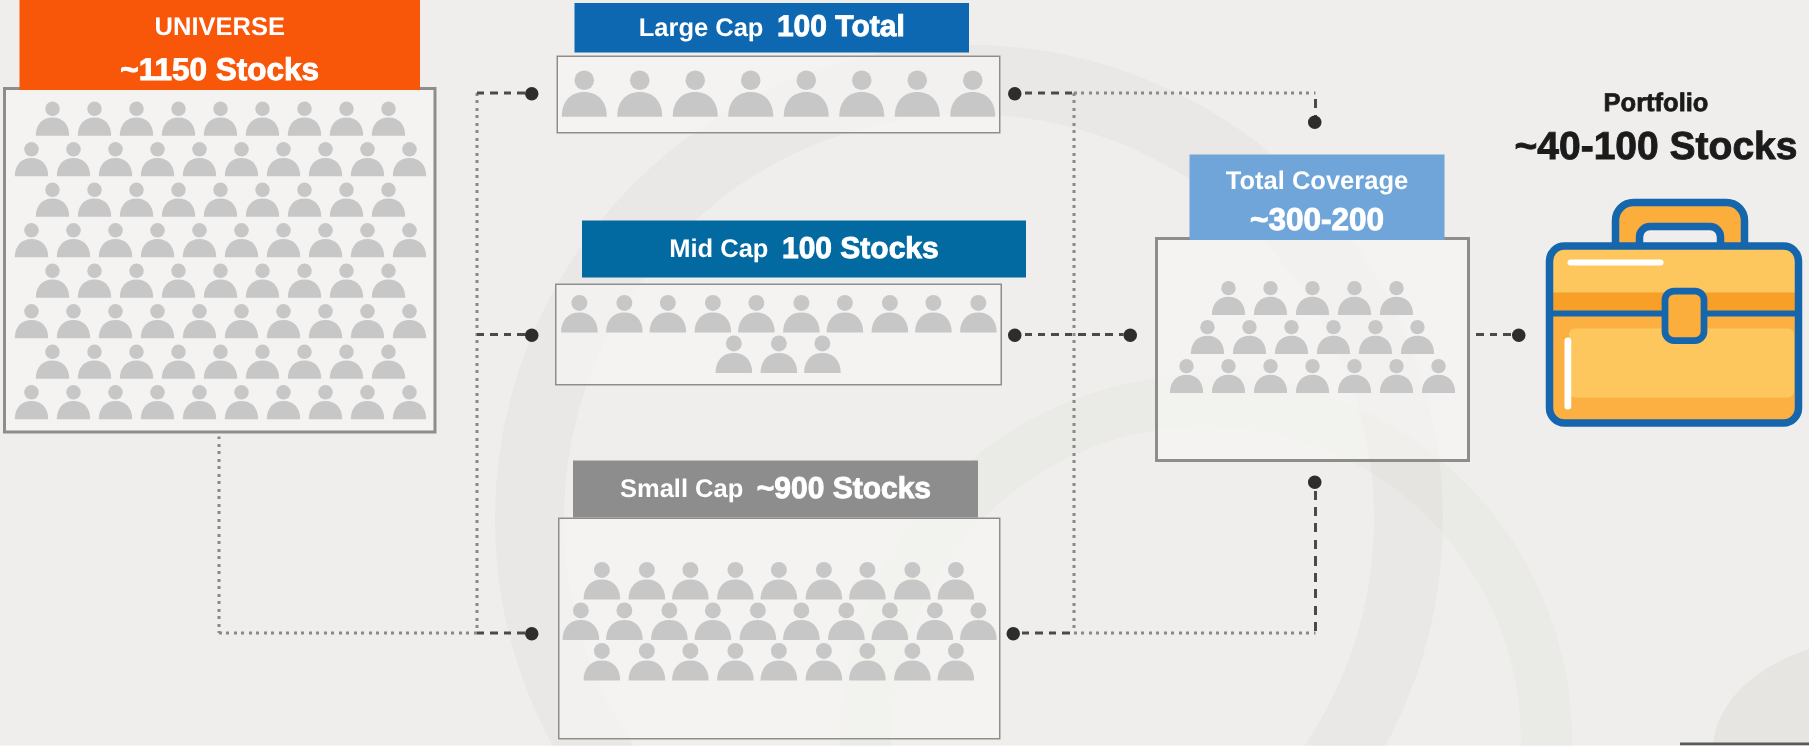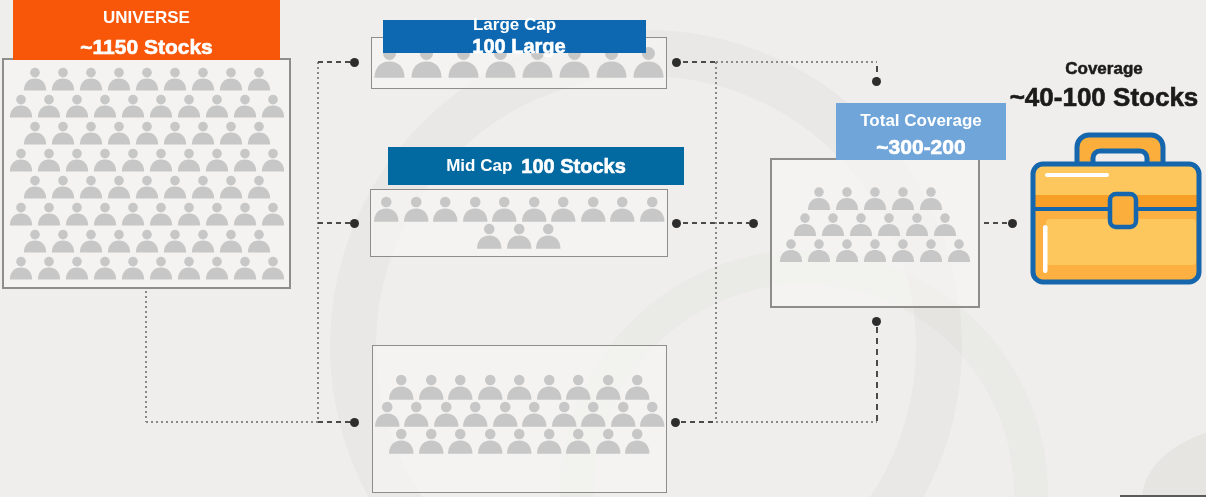--- a/index.html
+++ b/index.html
@@ -377,23 +377,23 @@
             <path d="M2 26 C2 17.8 6.8 12.9 14 12.9 C21.2 12.9 26 17.8 26 26 Z" fill="#c7c7c7"></path>
           </svg>
           <svg class="person" viewBox="0 0 28 26">
             <circle cx="14" cy="6.6" r="5.2" fill="#c7c7c7"></circle>
             <path d="M2 26 C2 17.8 6.8 12.9 14 12.9 C21.2 12.9 26 17.8 26 26 Z" fill="#c7c7c7"></path>
           </svg>
         </div>
       </div>
   </div>
 
-  <div class="hdr" style="left: 383px; top: 20px; width: 263px; height: 33px; background: rgb(13, 104, 177); flex-direction: column;">
+  <div class="hdr" style="left: 383px; top: 2px; width: 263px; height: 33px; background: rgb(13, 104, 177);">
     <span class="lbl">Large Cap</span>
-    <span class="val">100 Large</span>
+    <span class="val">100 Total</span>
   </div>
   <div class="panel" style="left:371px;top:37px;width:296px;height:52px;border-width:1.5px;">
     <div class="people l-people">
         <div class="people-row">
           <svg class="person" viewBox="0 0 28 26">
             <circle cx="14" cy="6.6" r="5.2" fill="#c7c7c7"></circle>
             <path d="M2 26 C2 17.8 6.8 12.9 14 12.9 C21.2 12.9 26 17.8 26 26 Z" fill="#c7c7c7"></path>
           </svg>
           <svg class="person" viewBox="0 0 28 26">
             <circle cx="14" cy="6.6" r="5.2" fill="#c7c7c7"></circle>
@@ -485,20 +485,24 @@
             <path d="M2 26 C2 17.8 6.8 12.9 14 12.9 C21.2 12.9 26 17.8 26 26 Z" fill="#c7c7c7"></path>
           </svg>
           <svg class="person" viewBox="0 0 28 26">
             <circle cx="14" cy="6.6" r="5.2" fill="#c7c7c7"></circle>
             <path d="M2 26 C2 17.8 6.8 12.9 14 12.9 C21.2 12.9 26 17.8 26 26 Z" fill="#c7c7c7"></path>
           </svg>
         </div>
       </div>
   </div>
 
+  <div class="hdr" style="left: 382px; top: 307px; width: 270px; height: 38px; background: rgb(141, 141, 141);">
+    <span class="lbl">Small Cap</span>
+    <span class="val">~900 Stocks</span>
+  </div>
   <div class="panel" style="left:372px;top:345px;width:295px;height:148px;border-width:1.5px;">
     <div class="people s-people">
         <div class="people-row">
           <svg class="person" viewBox="0 0 28 26">
             <circle cx="14" cy="6.6" r="5.2" fill="#c7c7c7"></circle>
             <path d="M2 26 C2 17.8 6.8 12.9 14 12.9 C21.2 12.9 26 17.8 26 26 Z" fill="#c7c7c7"></path>
           </svg>
           <svg class="person" viewBox="0 0 28 26">
             <circle cx="14" cy="6.6" r="5.2" fill="#c7c7c7"></circle>
             <path d="M2 26 C2 17.8 6.8 12.9 14 12.9 C21.2 12.9 26 17.8 26 26 Z" fill="#c7c7c7"></path>
@@ -608,21 +612,21 @@
             <path d="M2 26 C2 17.8 6.8 12.9 14 12.9 C21.2 12.9 26 17.8 26 26 Z" fill="#c7c7c7"></path>
           </svg>
           <svg class="person" viewBox="0 0 28 26">
             <circle cx="14" cy="6.6" r="5.2" fill="#c7c7c7"></circle>
             <path d="M2 26 C2 17.8 6.8 12.9 14 12.9 C21.2 12.9 26 17.8 26 26 Z" fill="#c7c7c7"></path>
           </svg>
         </div>
       </div>
   </div>
 
-  <div class="hdr two hdr-tc" style="left: 836px; top: 103px; width: 170px; height: 57px; background: rgb(111, 165, 217);">
+  <div class="hdr two hdr-tc" style="left: 793px; top: 103px; width: 170px; height: 57px; background: rgb(111, 165, 217);">
     <span class="lbl">Total Coverage</span>
     <span class="val">~300-200</span>
   </div>
   <div class="panel" style="left:770px;top:158px;width:210px;height:150px;">
     <div class="people t-people">
         <div class="people-row">
           <svg class="person" viewBox="0 0 28 26">
             <circle cx="14" cy="6.6" r="5.2" fill="#c7c7c7"></circle>
             <path d="M2 26 C2 17.8 6.8 12.9 14 12.9 C21.2 12.9 26 17.8 26 26 Z" fill="#c7c7c7"></path>
           </svg>
@@ -696,21 +700,21 @@
           </svg>
           <svg class="person" viewBox="0 0 28 26">
             <circle cx="14" cy="6.6" r="5.2" fill="#c7c7c7"></circle>
             <path d="M2 26 C2 17.8 6.8 12.9 14 12.9 C21.2 12.9 26 17.8 26 26 Z" fill="#c7c7c7"></path>
           </svg>
         </div>
       </div>
   </div>
 
   <div class="pf-label">
-    <div class="t1">Coverage</div>
+    <div class="t1">Portfolio</div>
     <div class="t2">~40-100 Stocks</div>
   </div>
   <div class="briefcase">
     <svg width="172" height="154" viewBox="0 0 172 154">
       <rect x="47" y="4" width="86" height="44" rx="12" fill="#fbae3c" stroke="#1566ac" stroke-width="5"></rect>
       <rect x="63" y="20" width="54" height="44" rx="7" fill="#efeeec" stroke="#1566ac" stroke-width="5"></rect>
       <rect x="3" y="33" width="166" height="118" rx="10" fill="#fdc75e"></rect>
       <rect x="3" y="64" width="166" height="14" fill="#f89f27"></rect>
       <path d="M3,78 h166 v63 a10,10 0 0 1 -10,10 h-146 a10,10 0 0 1 -10,-10 Z" fill="#fbb041"></path>
       <rect x="16" y="88" width="150" height="46" rx="4" fill="#fdc75e"></rect>

